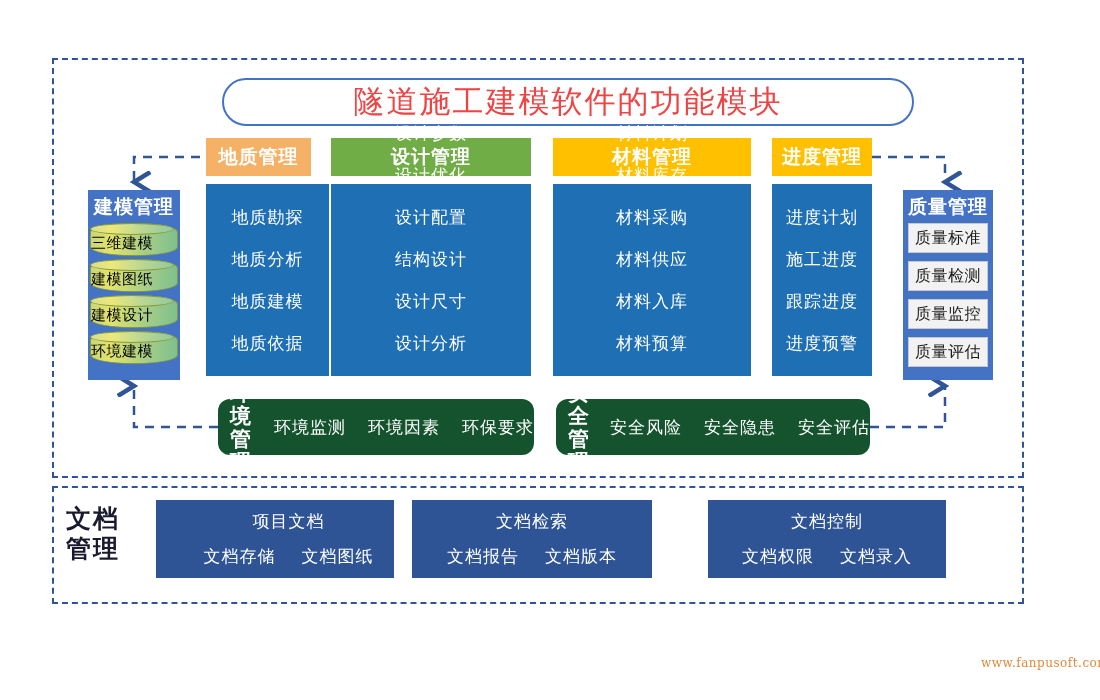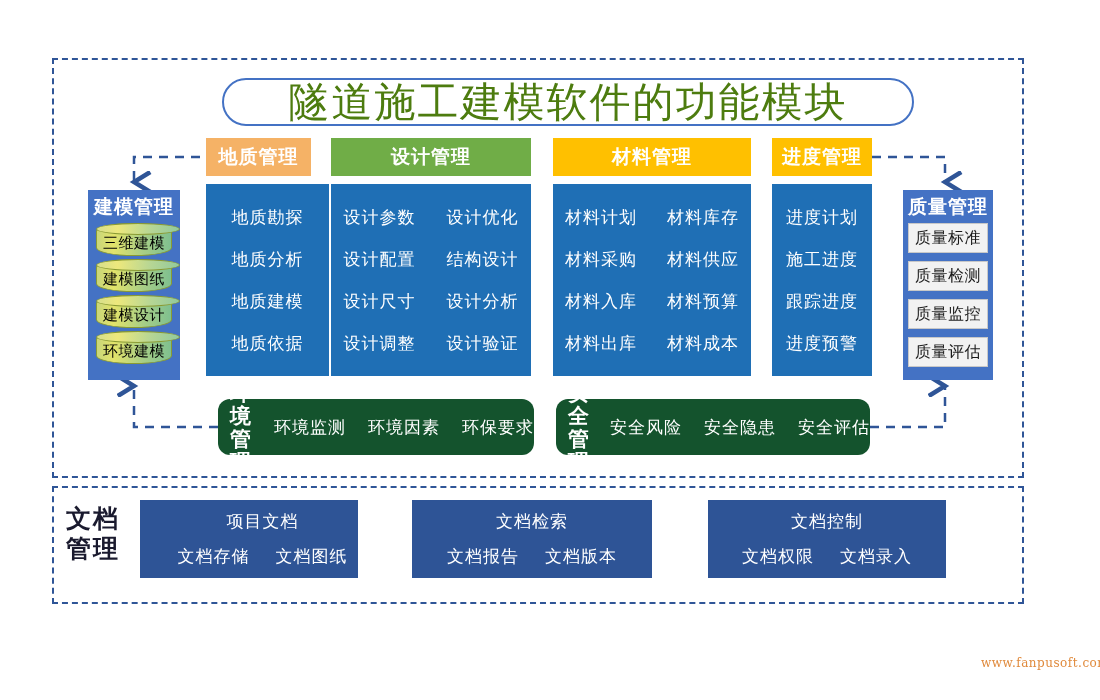--- a/index.html
+++ b/index.html
@@ -23,21 +23,21 @@
 
   
   #title-box{
     position:absolute;left:222px;top:78px;width:692px;height:48px;
     border:2px solid #4472C4;border-radius:24px;background:#ffffff;
     display:flex;align-items:center;justify-content:center;
     box-sizing:border-box;
   }
   #title-box .t{
     font-family:"DejaVu Serif","Liberation Serif",serif;
-    font-size:41px;color:#4d7c0f;letter-spacing:2px;white-space:nowrap;
+    font-size:31px;color:#ef4444;letter-spacing:2px;white-space:nowrap;
   }
 
   
   .cat-head{
     position:absolute;height:38px;
     display:flex;align-items:center;justify-content:center;
     color:#ffffff;font-weight:bold;font-size:19px;
     font-family:"DejaVu Serif","Liberation Serif",serif;
     letter-spacing:1px;box-sizing:border-box;
   }
@@ -50,39 +50,39 @@
   .panel .grid{
     display:grid;width:100%;
     justify-items:center;align-items:center;
   }
   .panel .cell{
     color:#ffffff;font-size:17px;white-space:nowrap;
     font-family:"DejaVu Sans","Liberation Sans",sans-serif;
     padding:1px 0;letter-spacing:1px;
   }
   .g1{grid-template-columns:1fr;row-gap:17px;}
-  .g2{grid-template-columns:1fr 1fr;row-gap:17px;column-gap:6px;}
+  .g2{grid-template-columns:1fr;row-gap:17px;column-gap:6px;}
 
   
   .side-mod{
     position:absolute;background:#4472C4;box-sizing:border-box;
     display:flex;flex-direction:column;align-items:center;
     padding-top:4px;
   }
   .side-mod .mod-title{
     color:#ffffff;font-weight:bold;font-size:19px;
     font-family:"DejaVu Serif","Liberation Serif",serif;
     letter-spacing:1px;margin-bottom:3px;white-space:nowrap;
   }
   
   .cyl{
-    position:relative;width:76px;height:33px;margin-bottom:3px;
+    position:relative;width:88px;height:33px;margin-bottom:3px;
     background:linear-gradient(90deg,#C9D67A 0%,#E3E36A 22%,#A8CE86 62%,#7FC08F 100%);
     border:1px solid #8a9a33;border-radius:42px/9px;
-    display:flex;align-items:flex-end;justify-content:center;
+    display:flex;align-items:flex-end;
     box-sizing:border-box;
   }
   .cyl::before{
     content:"";position:absolute;left:-1px;top:-1px;width:84px;height:12px;
     border:1px solid #8a9a33;border-radius:42px/6px;
     background:linear-gradient(90deg,#D6DF8C 0%,#EDE87C 25%,#B7D694 65%,#92C99C 100%);
     box-sizing:border-box;
   }
   .cyl .lbl{
     position:relative;z-index:2;font-size:15px;color:#000000;
@@ -276,21 +276,21 @@
     <div class="rm-items">
       <span class="rm-item">安全风险</span>
       <span class="rm-item">安全隐患</span>
       <span class="rm-item">安全评估</span>
     </div>
   </div>
 
   <div id="doc-label">文档
 管理</div>
 
-  <div class="doc-card" style="left:140px;width:218px;padding-left:27px;">
+  <div class="doc-card" style="left:156px;width:238px;padding-left:27px;">
     <div class="dc-title">项目文档</div>
     <div class="dc-items">
       <span class="dc-item">文档存储</span>
       <span class="dc-item">文档图纸</span>
     </div>
   </div>
 
   <div class="doc-card" style="left:412px;width:240px;">
     <div class="dc-title">文档检索</div>
     <div class="dc-items">

